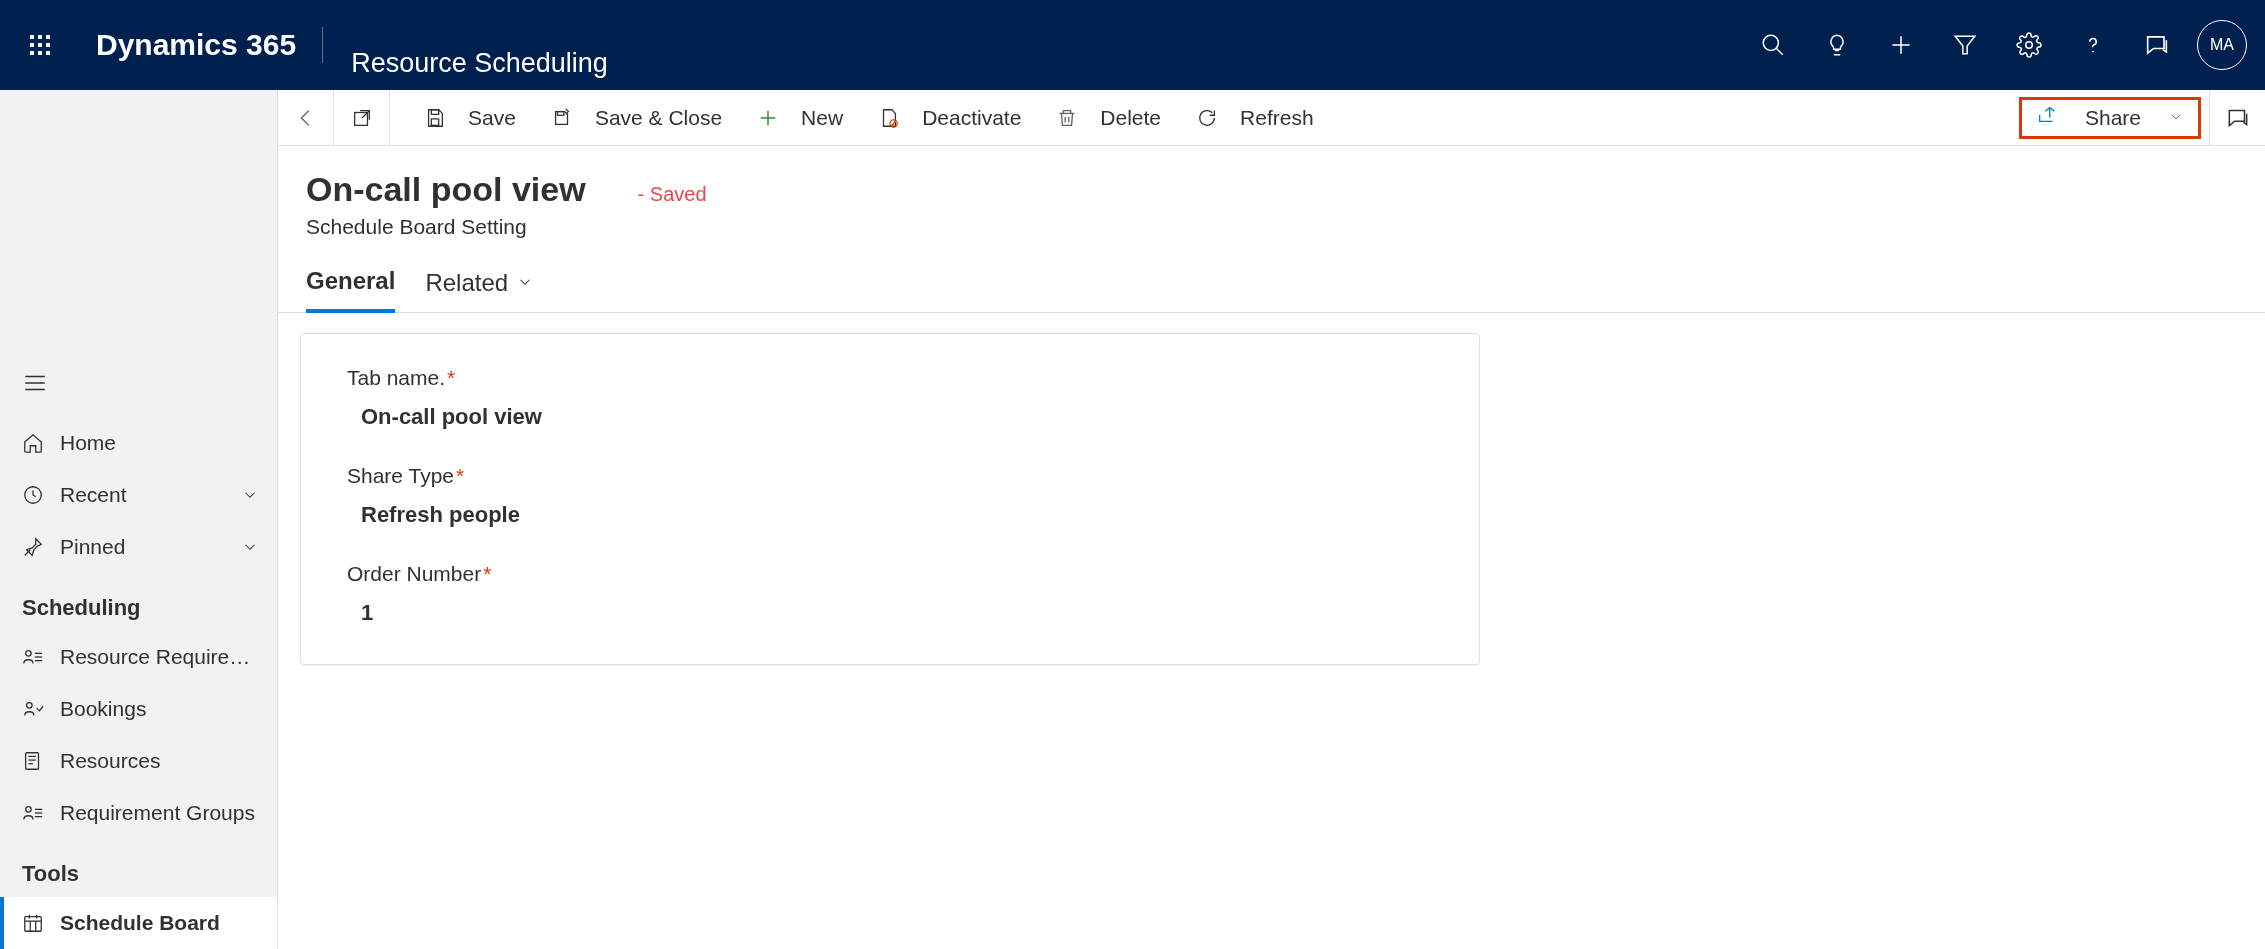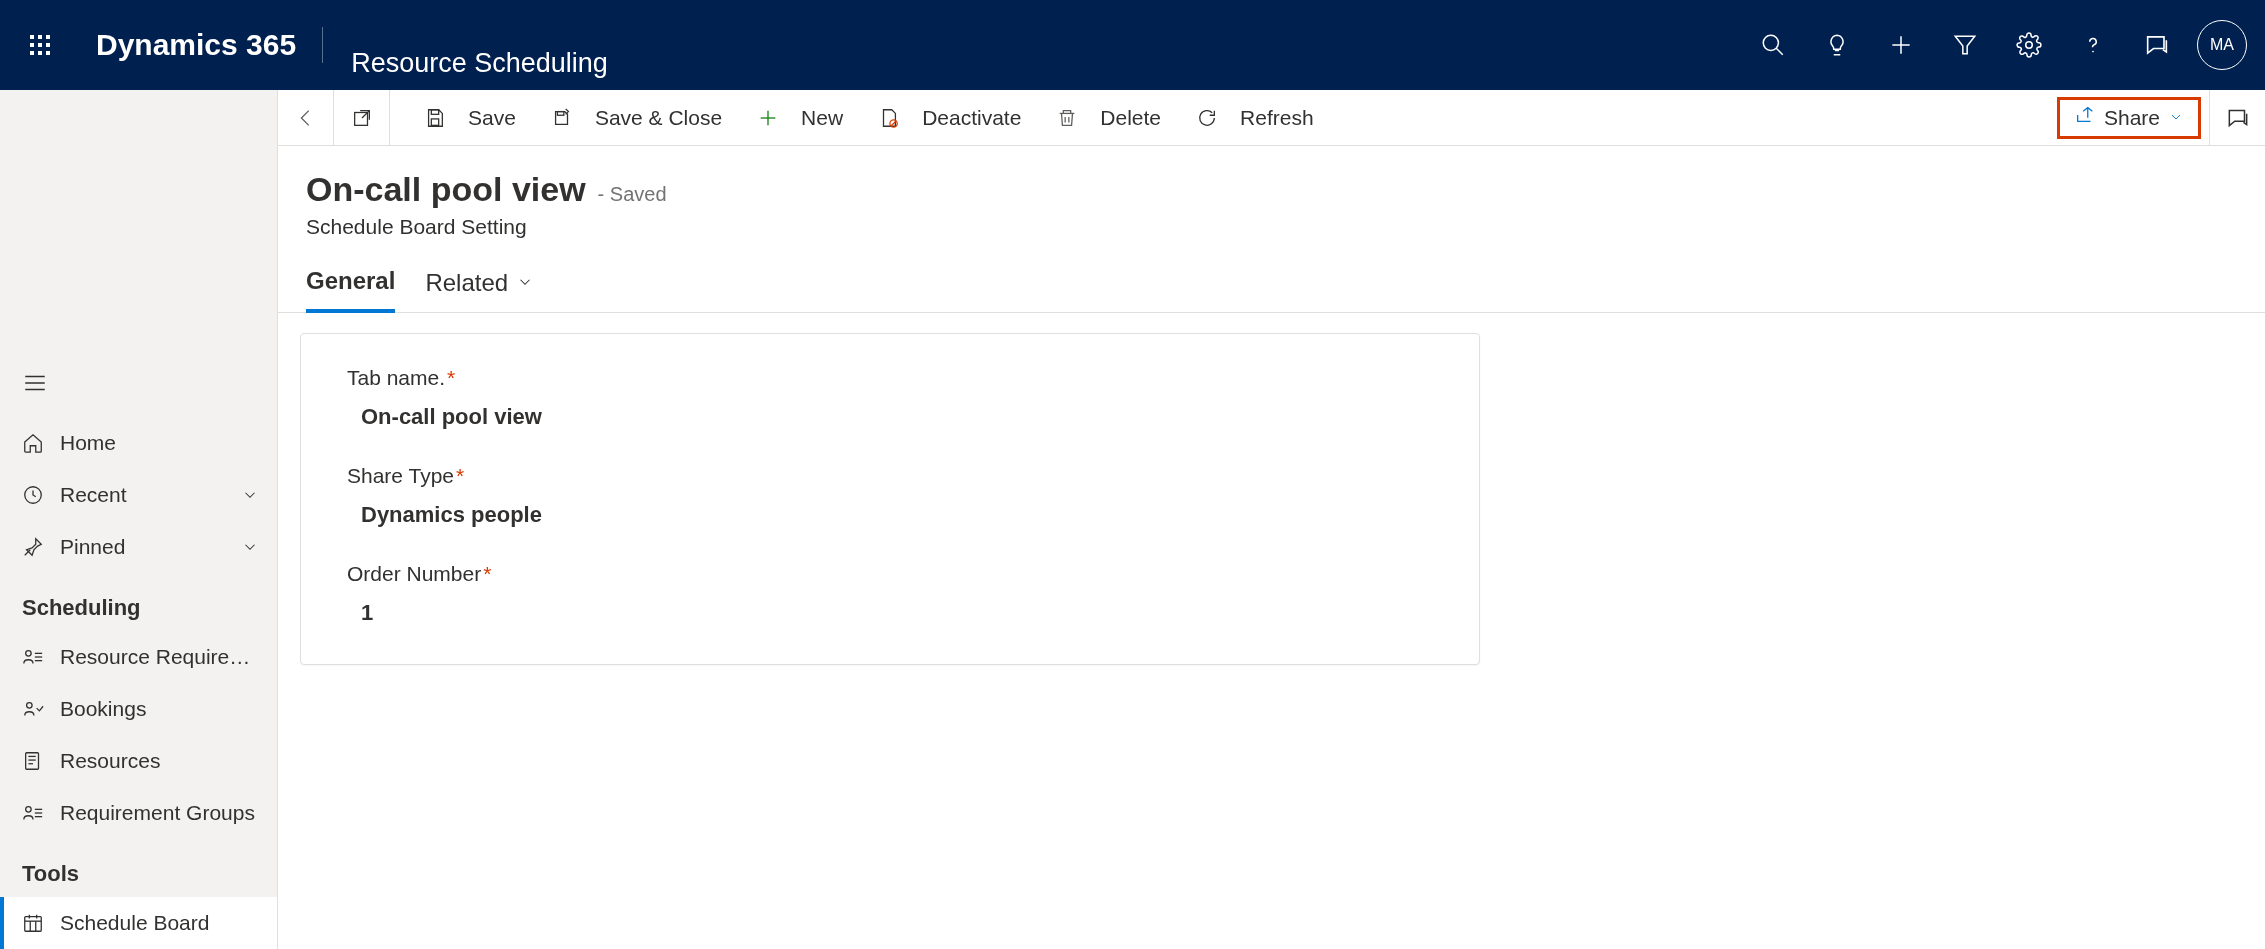--- a/index.html
+++ b/index.html
@@ -33,28 +33,28 @@
   .main { flex: 1; display: flex; flex-direction: column; overflow: hidden; }
 
   .cmdbar { height: 56px; border-bottom: 1px solid #e1dfdd; display: flex; align-items: center; padding: 0 0 0 0; }
   .cmdbar .cell { height: 56px; display: flex; align-items: center; justify-content: center; border-right: 1px solid #e1dfdd; }
   .cmdbar .nav-cell { width: 56px; }
   .cmdbar .popout-cell { width: 56px; }
   .cmdbar .cmd-btn { height: 56px; display: flex; align-items: center; padding: 0 19px 0 16px; font-size: 21px; cursor: pointer; gap: 22px; }
   .cmdbar .cmd-btn .ic { width: 22px; height: 22px; display: flex; align-items: center; justify-content: center; }
   .cmdbar .more { width: 30px; justify-content: center; }
   .cmdbar .flex { flex: 1; }
-  .cmdbar .share-wrap { height: 42px; margin: 0 8px; display: flex; align-items: center; padding: 0 14px; gap: 8px; font-size: 21px; cursor: pointer; border: 3px solid #d83b01; }
+  .cmdbar .share-wrap { height: 42px; margin: 0 8px; display: flex; align-items: center; padding: 0 14px; gap: 27px; font-size: 21px; cursor: pointer; border: 3px solid #d83b01; }
   .cmdbar .right-cell { width: 56px; display: flex; align-items: center; justify-content: center; border-left: 1px solid #e1dfdd; height: 56px; }
 
   
   .page-head { padding: 24px 0 0 28px; }
   .page-head .title-row { display: flex; align-items: baseline; gap: 12px; }
   .page-head .title { font-size: 34px; font-weight: 600; }
-  .page-head .status { font-size: 20px; color: #737373; }
+  .page-head .status { font-size: 20px; color: #ef4444; margin-left: 40px; }
   .page-head .subtitle { font-size: 21px; margin-top: 6px; }
 
   .tabs { display: flex; gap: 30px; padding: 28px 0 0 28px; border-bottom: 1px solid #e1dfdd; }
   .tab { padding-bottom: 14px; font-size: 24px; cursor: pointer; display: flex; align-items: center; gap: 8px; }
   .tab.active { font-weight: 600; border-bottom: 4px solid #0078d4; margin-bottom: -1px; }
 
   .content-scroll { flex: 1; overflow: auto; padding: 20px 22px 20px 22px; position: relative; }
   .form-card { border: 1px solid #e1dfdd; border-radius: 4px; padding: 32px 46px; max-width: 1180px; background: #fff; box-shadow: 0 1px 2px rgba(0,0,0,.04); }
   .field { margin-bottom: 34px; }
   .field .lbl { font-size: 21px; color: #323130; }
@@ -238,21 +238,21 @@
               <line x1="14" y1="8" x2="22" y2="8"></line>
               <line x1="14" y1="12" x2="22" y2="12"></line>
               <line x1="14" y1="16" x2="22" y2="16"></line>
             </svg>
         </span>
         <span class="label">Requirement Groups</span>
       </div>
 
       <div class="section-head">Tools</div>
 
-      <div style="position: relative;">
+      <div style="position: relative; font-weight: bold;">
         <div class="active-marker"></div>
         <div class="nav-item active">
           <span class="nav-icon">
             <svg width="22" height="22" viewBox="0 0 24 24" stroke="#323130">
                 <rect x="3" y="5" width="18" height="16" rx="1"></rect>
                 <line x1="3" y1="10" x2="21" y2="10"></line>
                 <line x1="8" y1="3" x2="8" y2="7"></line>
                 <line x1="16" y1="3" x2="16" y2="7"></line>
                 <line x1="9" y1="10" x2="9" y2="21"></line>
                 <line x1="15" y1="10" x2="15" y2="21"></line>
@@ -397,21 +397,21 @@
           <div class="field">
             <div class="lbl">
               <span>Tab name.</span><span class="req">*</span>
             </div>
             <div class="val">On-call pool view</div>
           </div>
           <div class="field">
             <div class="lbl">
               <span>Share Type</span><span class="req">*</span>
             </div>
-            <div class="val">Dynamics people</div>
+            <div class="val">Refresh people</div>
           </div>
           <div class="field" style="margin-bottom:6px;">
             <div class="lbl">
               <span>Order Number</span><span class="req">*</span>
             </div>
             <div class="val">1</div>
           </div>
         </div>
       </div>
 

